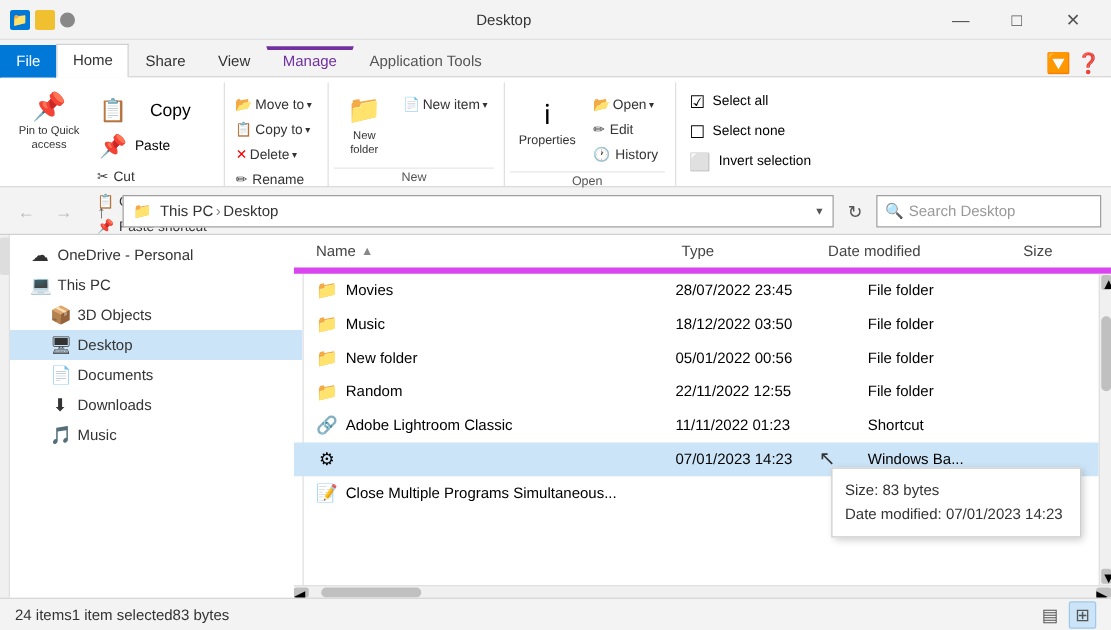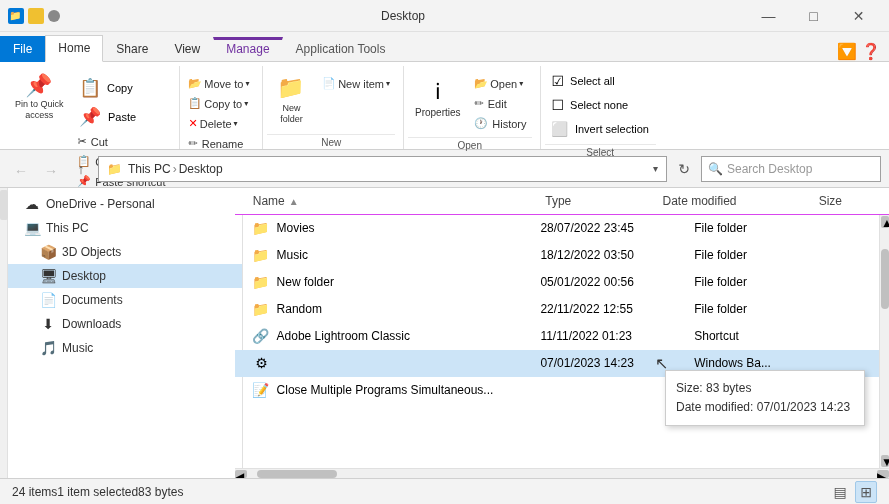--- a/index.html
+++ b/index.html
@@ -193,21 +193,21 @@
       cursor: pointer;
       font-size: 12px;
       color: #333;
       white-space: nowrap;
     }
     .sidebar-item.active { background: #cce4f7; }
     .sidebar-item .item-icon { font-size: 14px; width: 16px; text-align: center; }
     .file-list-header {
       display: flex;
       background: white;
-      border-bottom: 1px solid #d946ef;
+      border-bottom: 5px solid #d946ef;
       font-size: 12px;
       color: #444;
       padding: 4px 0;
       cursor: pointer;
     }
     .col-header {
       padding: 2px 8px;
       font-size: 12px;
       color: #444;
       cursor: pointer;
@@ -371,21 +371,21 @@
 
   <div class="ribbon-group">
     <div class="ribbon-group-content">
       <div class="ribbon-btn-large">
         <div class="icon">📌</div>
         <div class="label" style="font-size:9px;text-align:center;line-height:1.2;">Pin to Quick<br>access</div>
       </div>
       <div class="ribbon-btns-col">
         <div class="ribbon-btn-large" style="height:auto;flex-direction:row;padding:2px 6px;align-items:center;">
           <div style="font-size:18px;">📋</div>
-          <div style="font-size:11px;margin-left:3px;">Copy</div>
+          <div style="font-size:14px;margin-left:16px;">Copy</div>
         </div>
         <div class="ribbon-btn-large" style="height:auto;flex-direction:row;padding:2px 6px;align-items:center;">
           <div style="font-size:18px;">📌</div>
           <div style="font-size:11px;margin-left:4px;">Paste</div>
         </div>
         <div class="ribbon-btn-small">
           <span>✂</span>
           <span>Cut</span>
         </div>
         <div class="ribbon-btn-small">
@@ -476,21 +476,20 @@
       </div>
       <div class="select-item">
         <span class="checkbox-icon">☐</span>
         <span>Select none</span>
       </div>
       <div class="select-item">
         <span class="checkbox-icon">⬜</span>
         <span>Invert selection</span>
       </div>
     </div>
-    <div class="ribbon-group-label">Select</div>
   </div>
 
 </div>
 
 <div class="address-bar">
   <div class="nav-btn disabled">←</div>
   <div class="nav-btn disabled">→</div>
   <div class="nav-btn">↑</div>
   <div class="address-path">
     <span style="font-size:12px;color:#0078d7;margin-right:4px;">📁</span>

